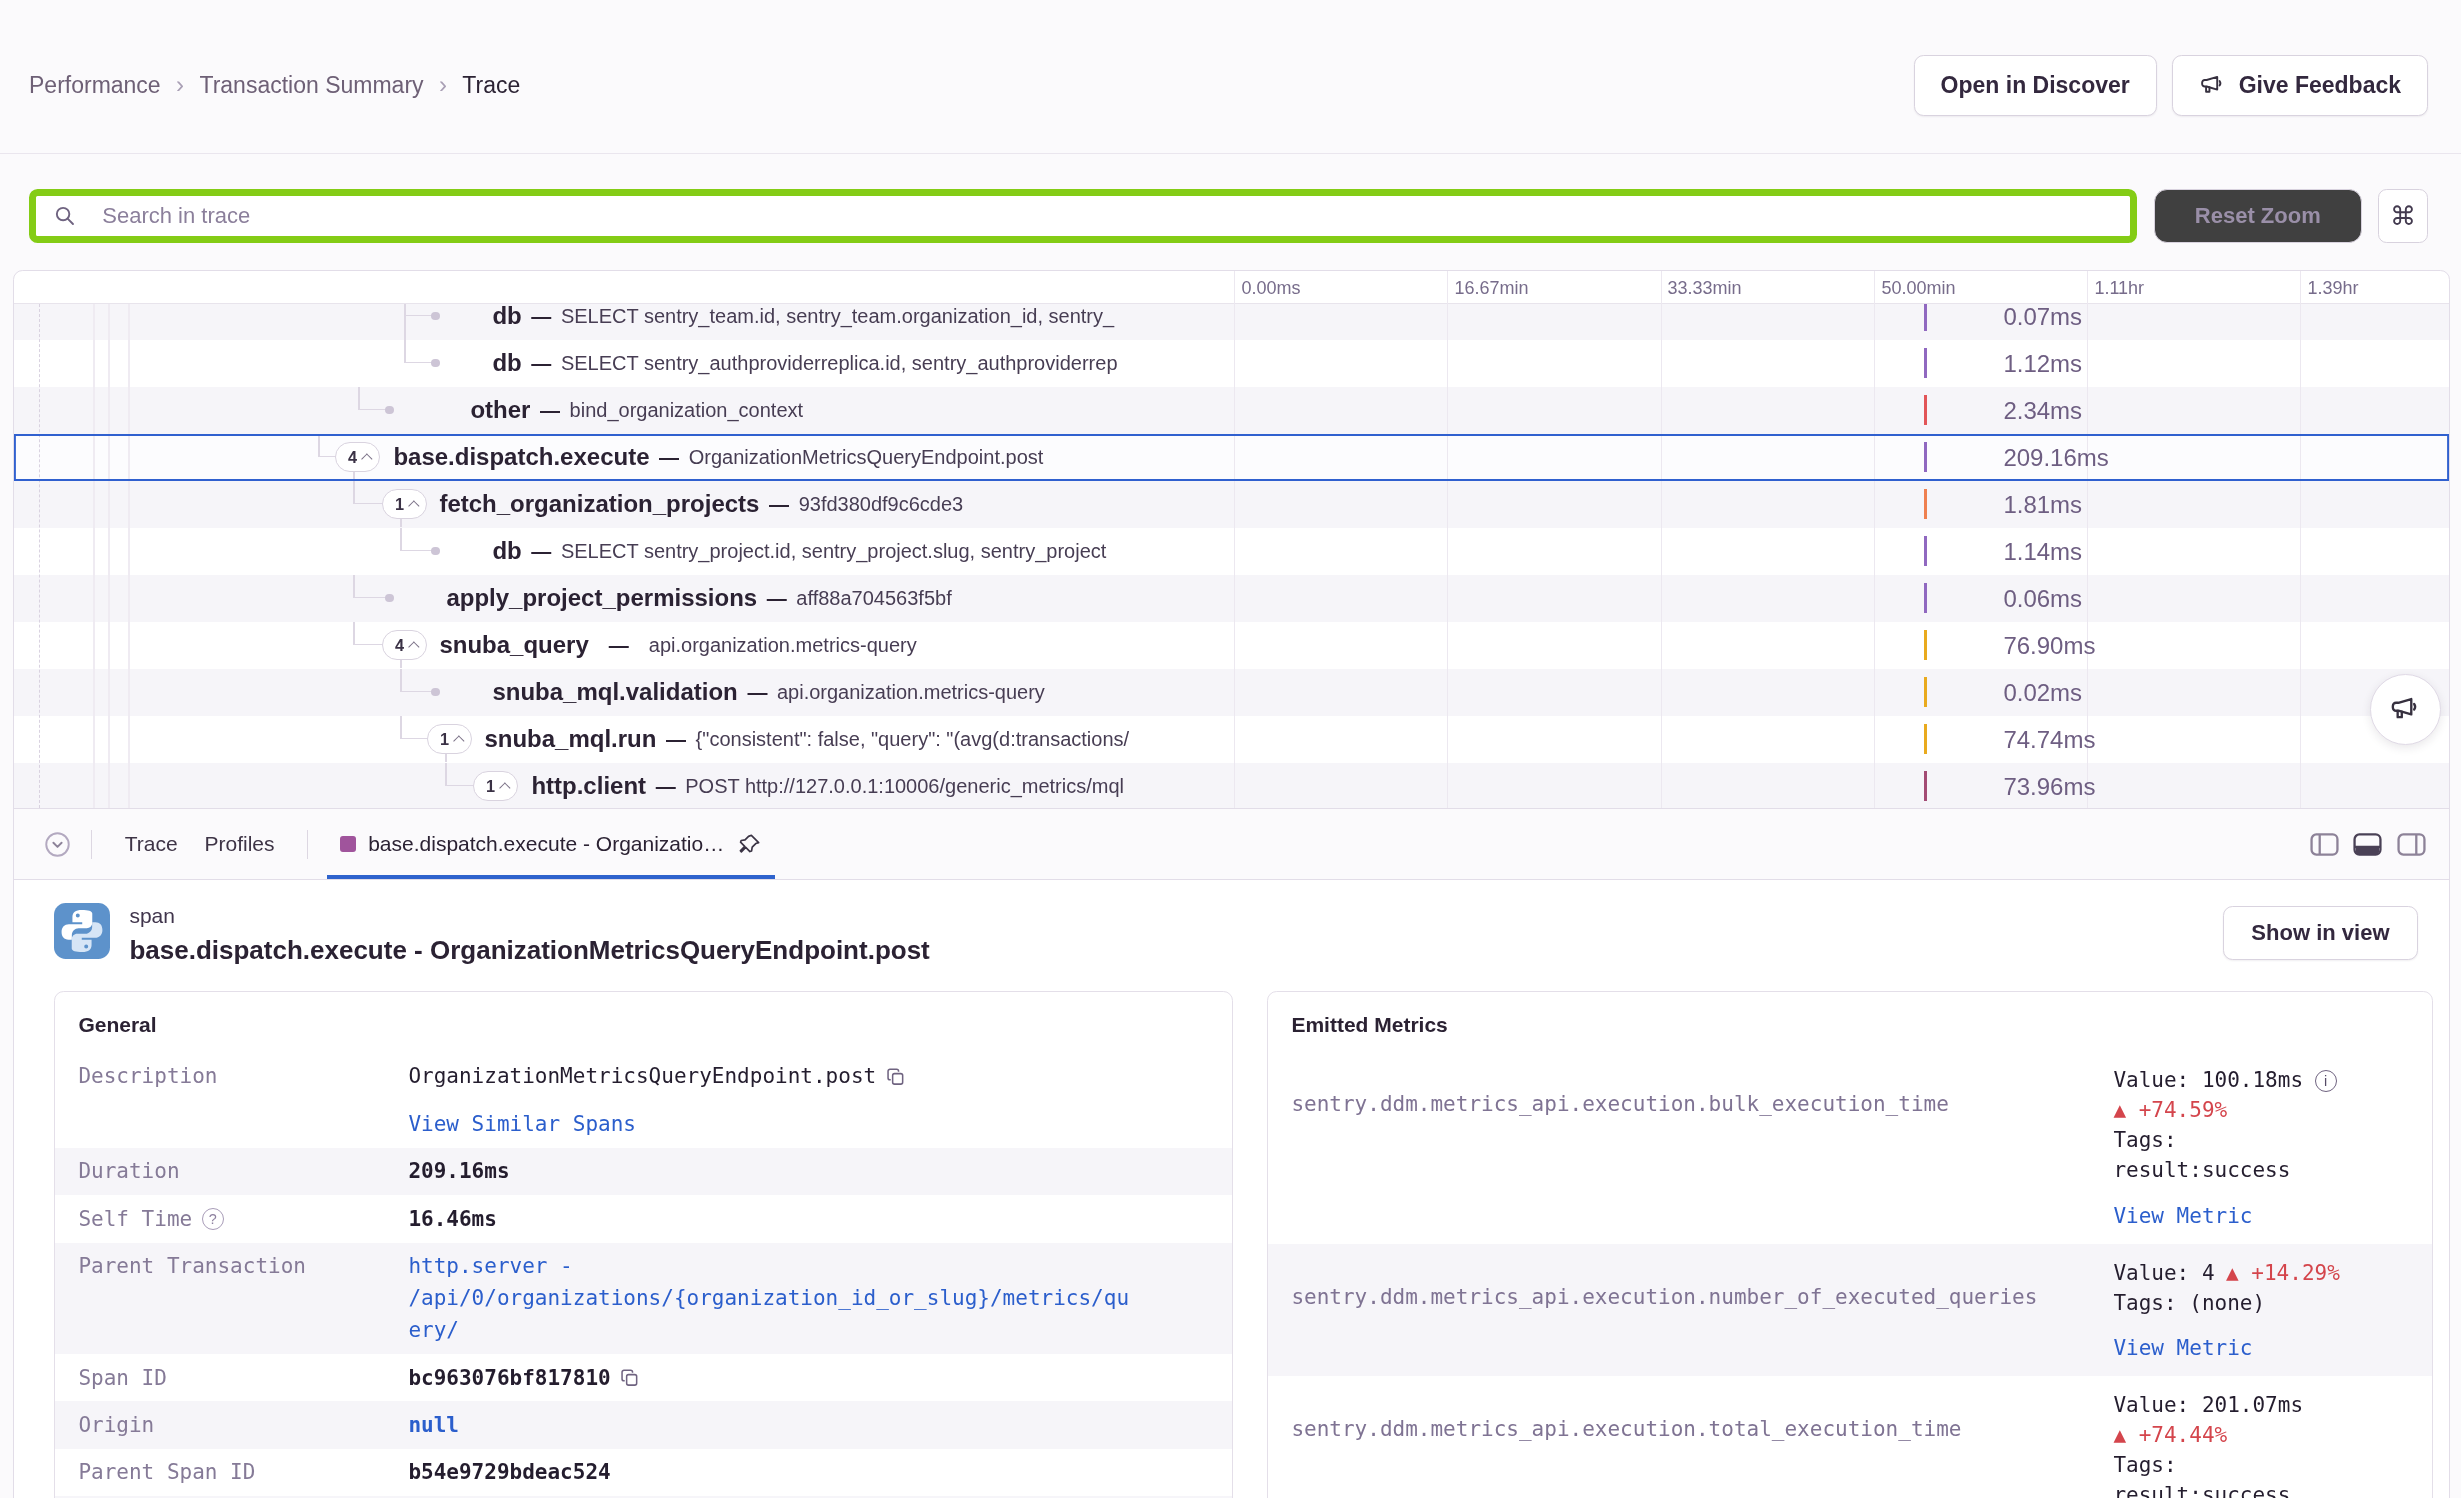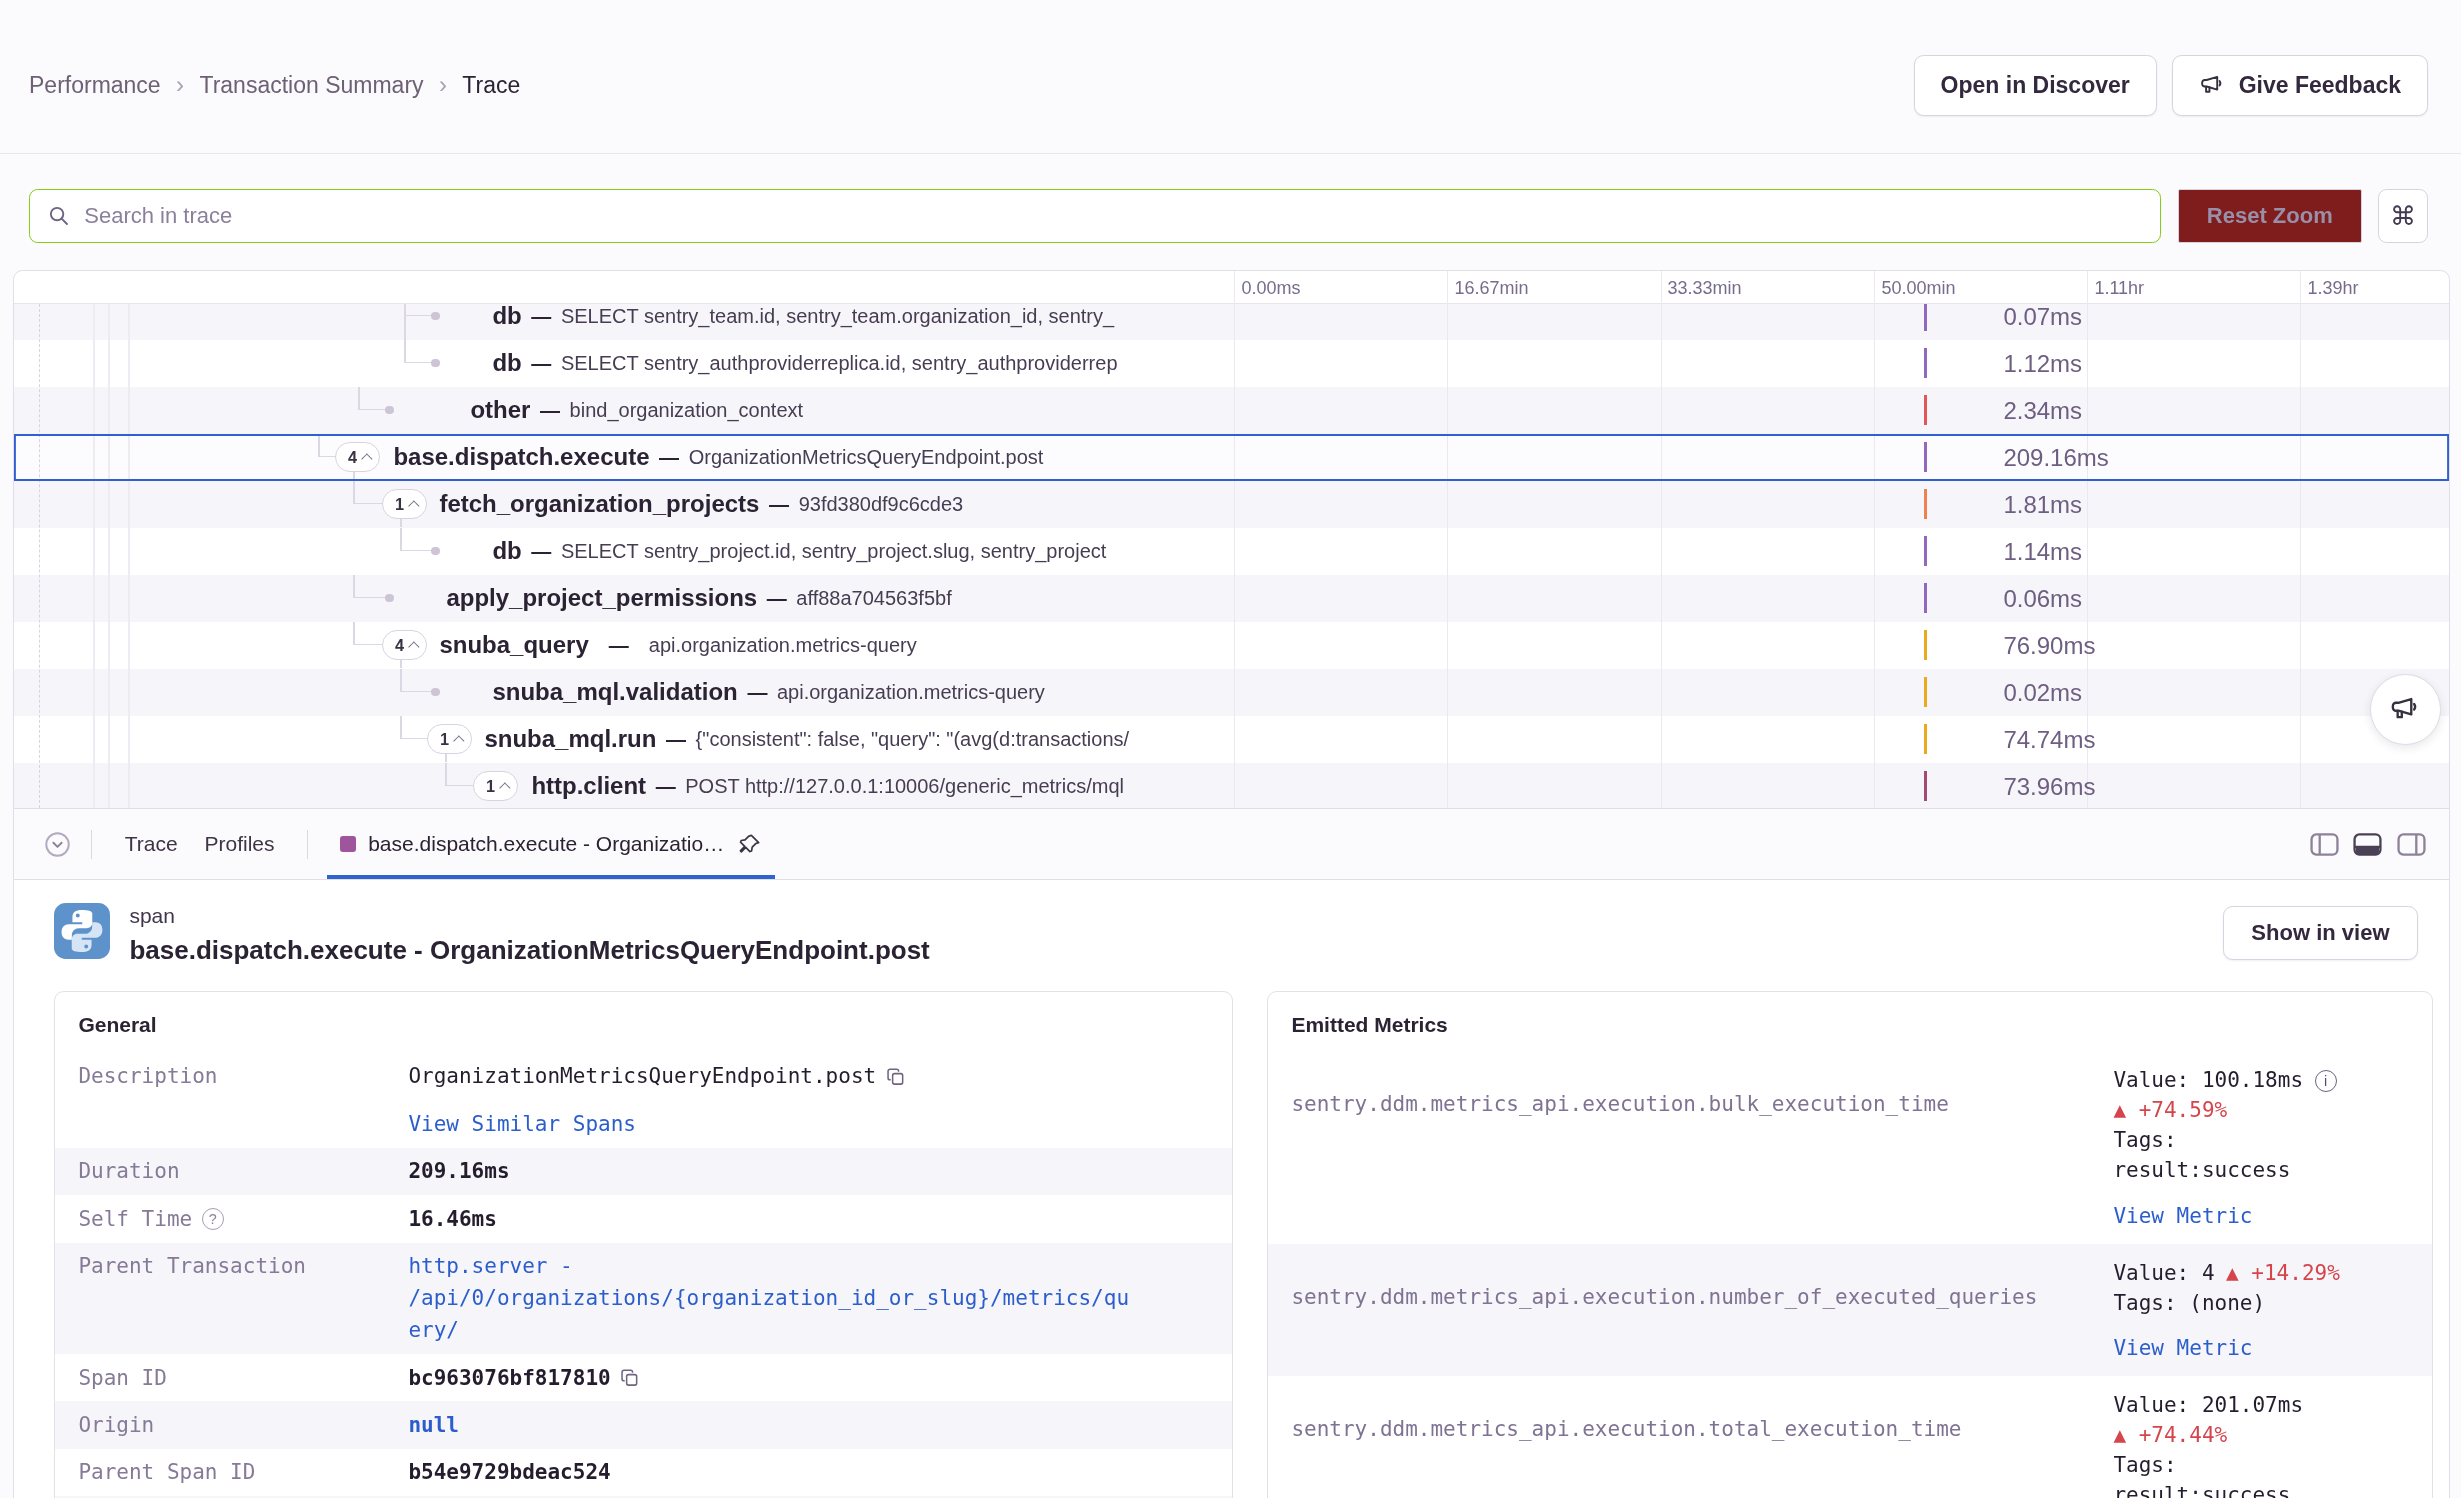--- a/index.html
+++ b/index.html
@@ -29,31 +29,31 @@
     background: #fff; border: 1px solid #d9d3df; border-radius: 9.6px;
     font-size: 23px; font-weight: 700; color: #33283e;
     display: flex; align-items: center; gap: 12.5px;
     box-shadow: 0 1px 1.9px rgba(40,30,50,0.07);
   }
 
   
   .toolbar { display: flex; align-items: center; gap: 16.3px; padding: 35px 33px 0 29px; }
   .search-box {
     flex: 1; height: 54px;
-    background: #fff; border: 1px solid #84cc16; border-radius: 8.6px;
-    display: flex; align-items: center; gap: 13px; padding: 0 17.3px;
+    background: #fff; border: 7px solid #84cc16; border-radius: 8.6px;
+    display: flex; align-items: center; gap: 25px; padding: 0 17.3px;
   }
   .search-box input {
     flex: 1; border: none; outline: none; font-size: 22px;
     font-family: "Liberation Sans", sans-serif; color: #2b2233; background: transparent;
   }
   .search-box input::placeholder { color: #8b7f9b; }
   .reset-zoom {
-    height: 54px; padding: 0 28px;
-    background: #7f1d1d; border: 1px solid #d8d2de; border-radius: 2px;
+    height: 54px; padding: 0 40px;
+    background: #404040; border: 1px solid #d8d2de; border-radius: 13px;
     font-size: 22px; font-weight: 700; color: #9a8fa8;
   }
   .kbd-btn {
     height: 54px; width: 50px;
     background: #fff; border: 1px solid #d8d2de; border-radius: 8.6px;
     font-size: 26px; color: #433a4f;
     display: flex; align-items: center; justify-content: center;
   }
 
   

